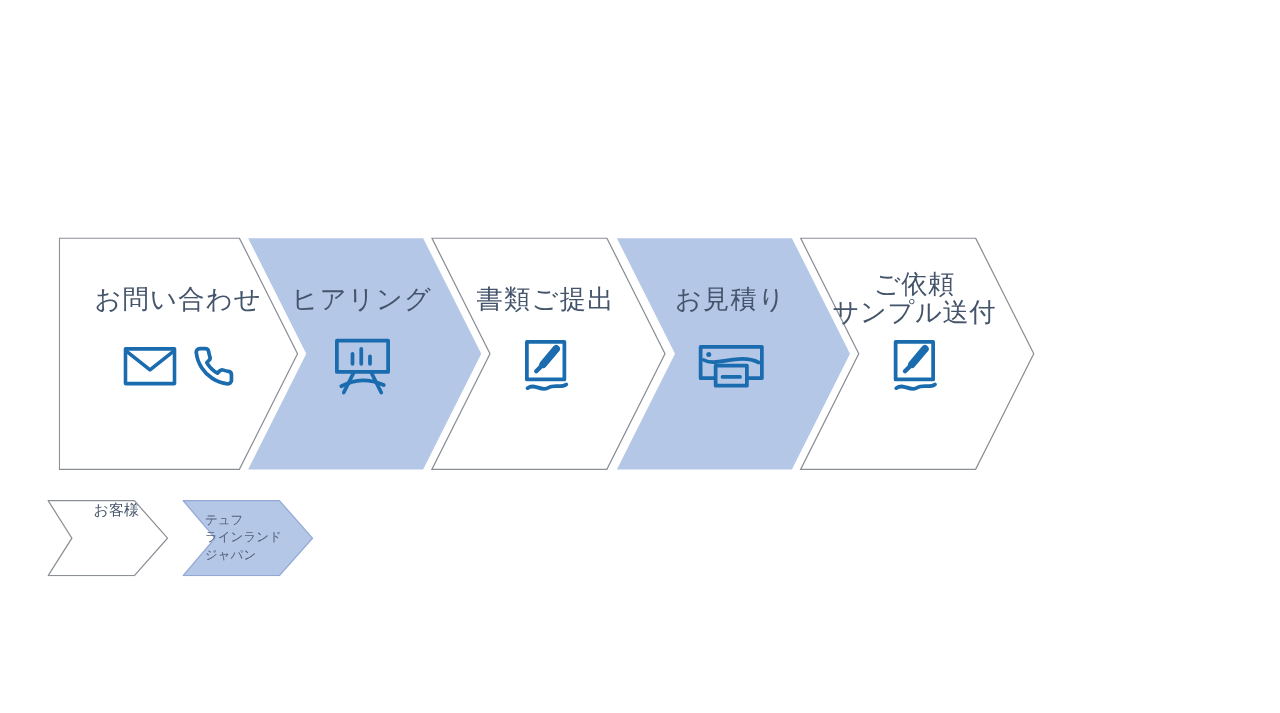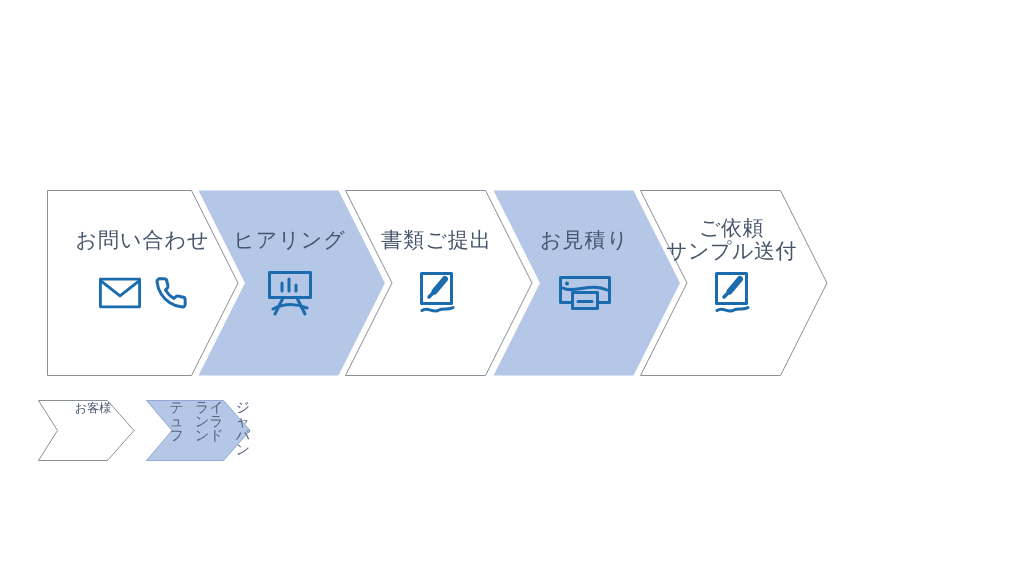--- a/index.html
+++ b/index.html
@@ -41,22 +41,22 @@
   .legend-step svg{position:absolute;left:0;top:0;}
   .legend-white-shape{fill:#fff;stroke:var(--arrow-border,#8b9096);stroke-width:1;}
   .legend-blue-shape{fill:var(--arrow-blue,#b4c7e7);stroke:var(--legend-blue-border,#93a9d4);stroke-width:1;}
   .legend-label-white{
     position:absolute;left:14px;top:0;width:82px;height:61px;
     display:flex;justify-content:center;
     color:var(--label-text,#44546a);font-size:12px;
   }
   .legend-label-blue{
     position:absolute;left:18px;top:0;width:86px;height:61px;
-    display:flex;flex-direction:row;justify-content:center;
-    color:var(--legend-blue-text,#53617c);font-size:14px;line-height:14px;text-align:right;
+    display:flex;flex-direction:column;justify-content:center;
+    color:var(--legend-blue-text,#53617c);font-size:10px;line-height:14px;
   }
 </style>
 </head>
 <body>
 
 <div class="slide">
 
   <div class="step" style="left:47px">
     <svg class="shape" width="192" height="186" viewBox="0 0 192 186">
       <polygon class="shape-white" points="0.5,0.5 144.5,0.5 191,93 144.5,185.5 0.5,185.5"></polygon>

